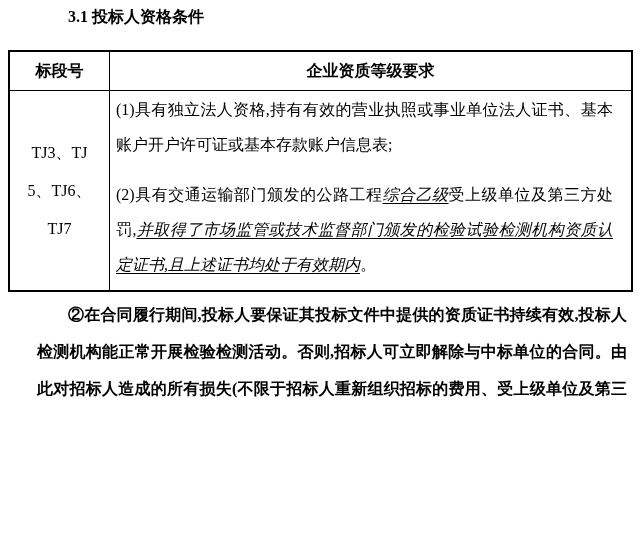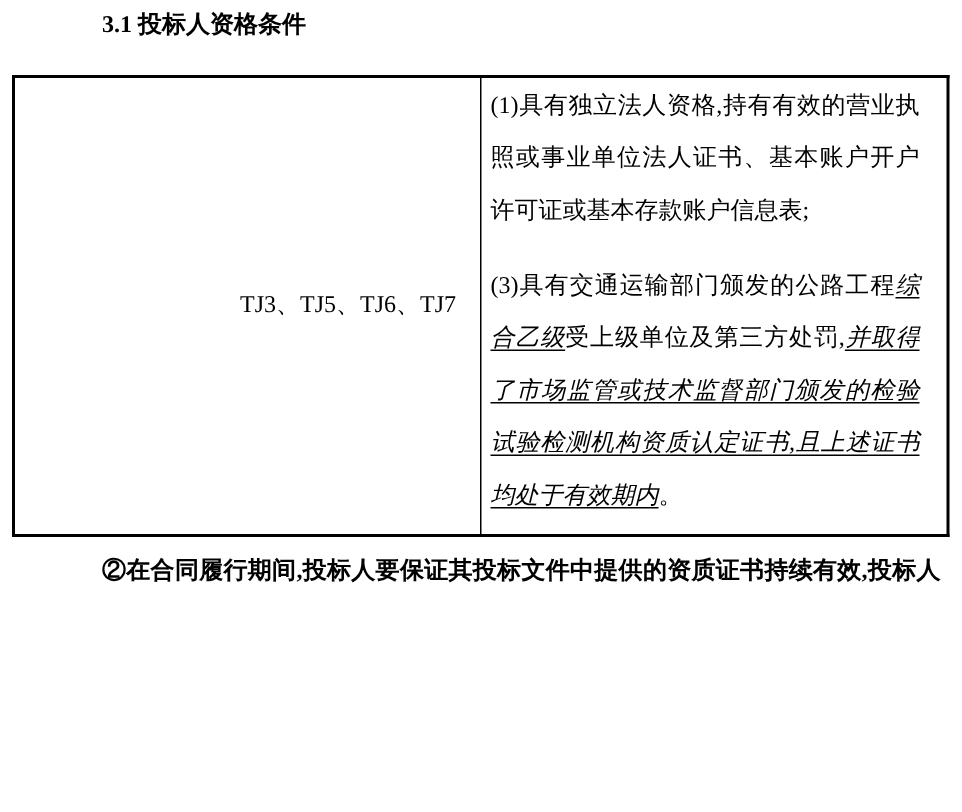--- a/index.html
+++ b/index.html
@@ -45,22 +45,22 @@
     vertical-align: middle;
   }
   th.col-section { width: 95px; }
   tr.header-row th {
     height: 38px;
     text-align: center;
     font-weight: bold;
     padding: 0 2px;
   }
   td.cell-section {
-    text-align: right;
-    line-height: 24px;
+    text-align: center;
+    line-height: 38px;
     padding: 2px 16px;
     word-break: break-all;
   }
   td.cell-req {
     padding: 1px 18px 8px 6px;
     text-align: justify;
   }
   td.cell-req p {
     margin: 0;
     line-height: 35px;
@@ -89,25 +89,29 @@
 </head>
 <body>
 
 <div class="page">
 
   <p class="heading">3.1 投标人资格条件</p>
 
 
   <table class="qual-table">
     <tbody>
+        <tr class="header-row">
+      <th class="col-section">标段号</th>
+      <th class="col-req">企业资质等级要求</th>
+    </tr>
     <tr class="body-row">
       <td class="cell-section">TJ3、TJ5、TJ6、TJ7</td>
       <td class="cell-req">
         <p class="req-1">(1)具有独立法人资格,持有有效的营业执照或事业单位法人证书、基本账户开户许可证或基本存款账户信息表;</p>
-        <p class="req-2"><span>(3)具有交通运输部门颁发的公路工程</span><span class="u">综合乙级</span><span>受上级单位及第三方处罚,</span><span class="u">并取得了市场监管或技术监督部门颁发的检验试验检测机构资质认定证书,且上述证书均处于有效期内</span><span>。</span></p>
+        <p class="req-2"><span>(2)具有交通运输部门颁发的公路工程</span><span class="u">综合乙级</span><span>受上级单位及第三方处罚,</span><span class="u">并取得了市场监管或技术监督部门颁发的检验试验检测机构资质认定证书,且上述证书均处于有效期内</span><span>。</span></p>
       </td>
     </tr>
   </tbody>
     </table>
 
   <div class="notes">
     <p class="note-2">②在合同履行期间,投标人要保证其投标文件中提供的资质证书持续有效,投标人检测机构能正常开展检验检测活动。否则,招标人可立即解除与中标单位的合同。由此对招标人造成的所有损失(不限于招标人重新组织招标的费用、受上级单位及第三方处罚、停工损失等)均由中标人承担。</p>
   </div>
 
 </div>

